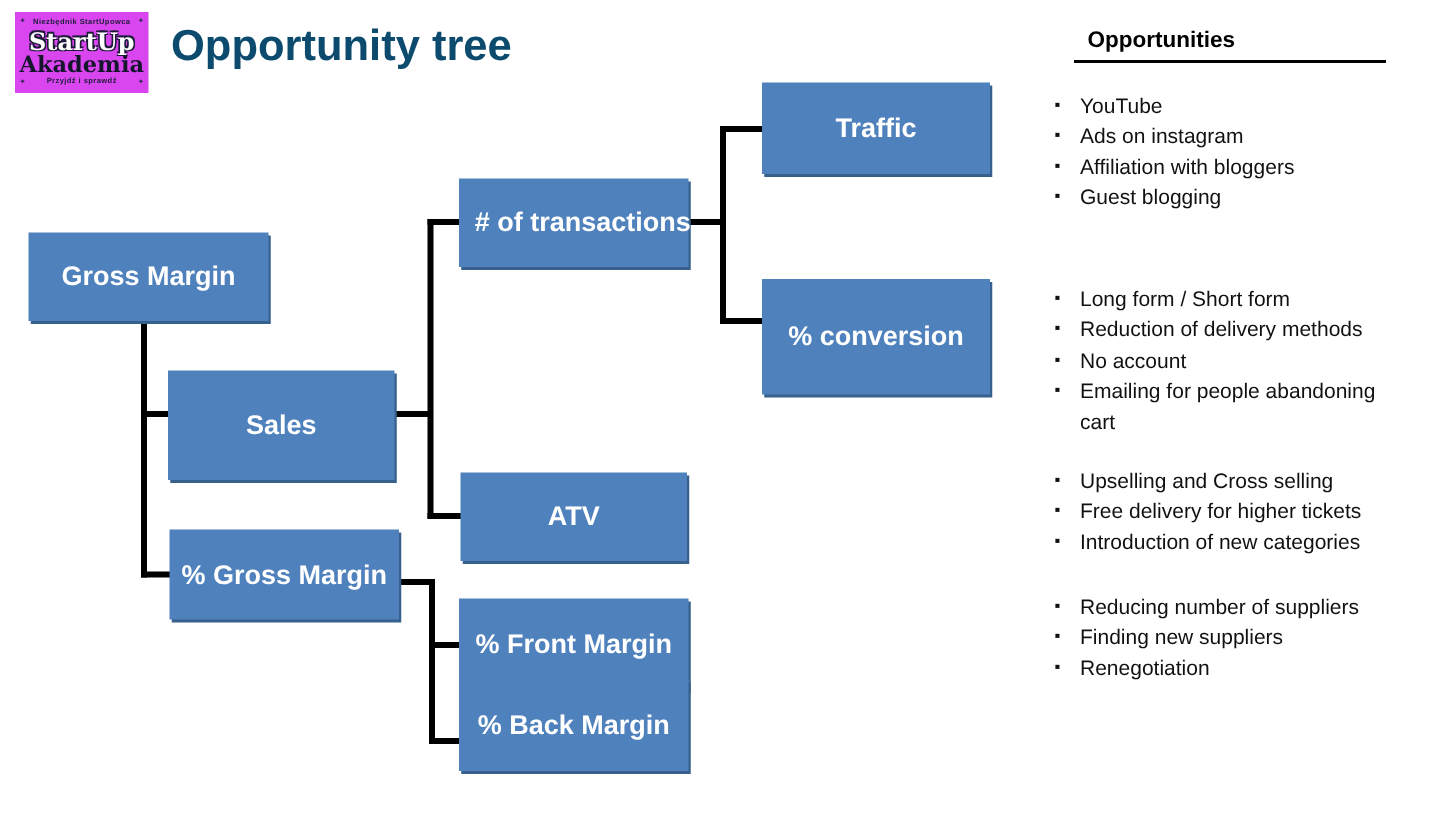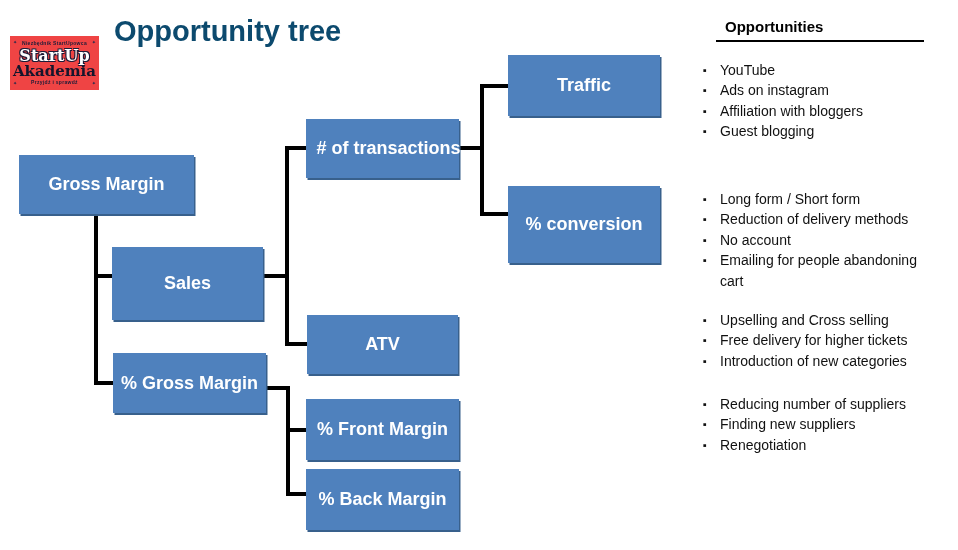--- a/index.html
+++ b/index.html
@@ -5,22 +5,22 @@
   * { margin:0; padding:0; box-sizing:border-box; }
   html,body { background:#ffffff; }
   #slide {
     position:relative; width:958px; height:550px; background:#ffffff;
     font-family:"Liberation Sans", sans-serif; overflow:hidden;
   }
 
   
   #logo {
     position:absolute; left:10px; top:8px; width:89px; height:54px;
-    background:#ef4444; display:flex; flex-direction:column;
-    align-items:center; justify-content:center; text-align:center;margin-top:28px;
+    background:#d946ef; display:flex; flex-direction:column;
+    align-items:center; justify-content:center; text-align:center;
   }
   .logo-tagline {
     font-size:5px; font-weight:bold; color:#1c1c38; letter-spacing:.3px;
     line-height:7px; white-space:nowrap;
   }
   .logo-word1 {
     font-family:"DejaVu Serif", serif; font-weight:bold; font-size:16px;
     color:#ffffff; line-height:17px;
     text-shadow:1px 1px 0 #1c1c38, -1px 1px 0 #1c1c38, 1px -1px 0 #1c1c38, -1px -1px 0 #1c1c38;
   }
@@ -40,27 +40,27 @@
     font-size:29px; font-weight:bold; color:#0c4a6e; white-space:nowrap;
   }
 
   
   .node {
     position:absolute; background:#4f81bd; color:#ffffff;
     font-weight:bold; font-size:18px; display:flex; align-items:center;
     justify-content:center; text-align:center; white-space:nowrap;
     box-shadow:1.5px 2px 0 #38608c;
   }
-  #node-gross-margin     { left:19px;  top:155px; width:175px; height:59px; }
+  #node-gross-margin     { left:19px;  top:155px; width:160px; height:59px; }
   #node-sales            { left:112px; top:247px; width:151px; height:73px; }
   #node-pct-gross-margin { left:113px; top:353px; width:153px; height:60px; }
   #node-transactions     { left:306px; top:119px; width:153px; height:59px;padding-left:12px; }
   #node-atv              { left:307px; top:315px; width:151px; height:59px; }
   #node-front-margin     { left:306px; top:399px; width:153px; height:61px; }
-  #node-back-margin      { left:306px; top:469px; width:153px; height:61px; }
+  #node-back-margin      { left:306px; top:453px; width:153px; height:61px; }
   #node-traffic          { left:508px; top:55px;  width:152px; height:61px; }
   #node-conversion       { left:508px; top:186px; width:152px; height:77px; }
 
   
   .conn { position:absolute; background:#000000; }
   .c1  { left:94px;  top:214px; width:4px;  height:171px; }
   .c2  { left:94px;  top:274px; width:20px; height:4px; }
   .c3  { left:94px;  top:381px; width:21px; height:4px; }
   .c4  { left:263px; top:274px; width:24px; height:4px; }
   .c5  { left:285px; top:146px; width:4px;  height:200px; }

